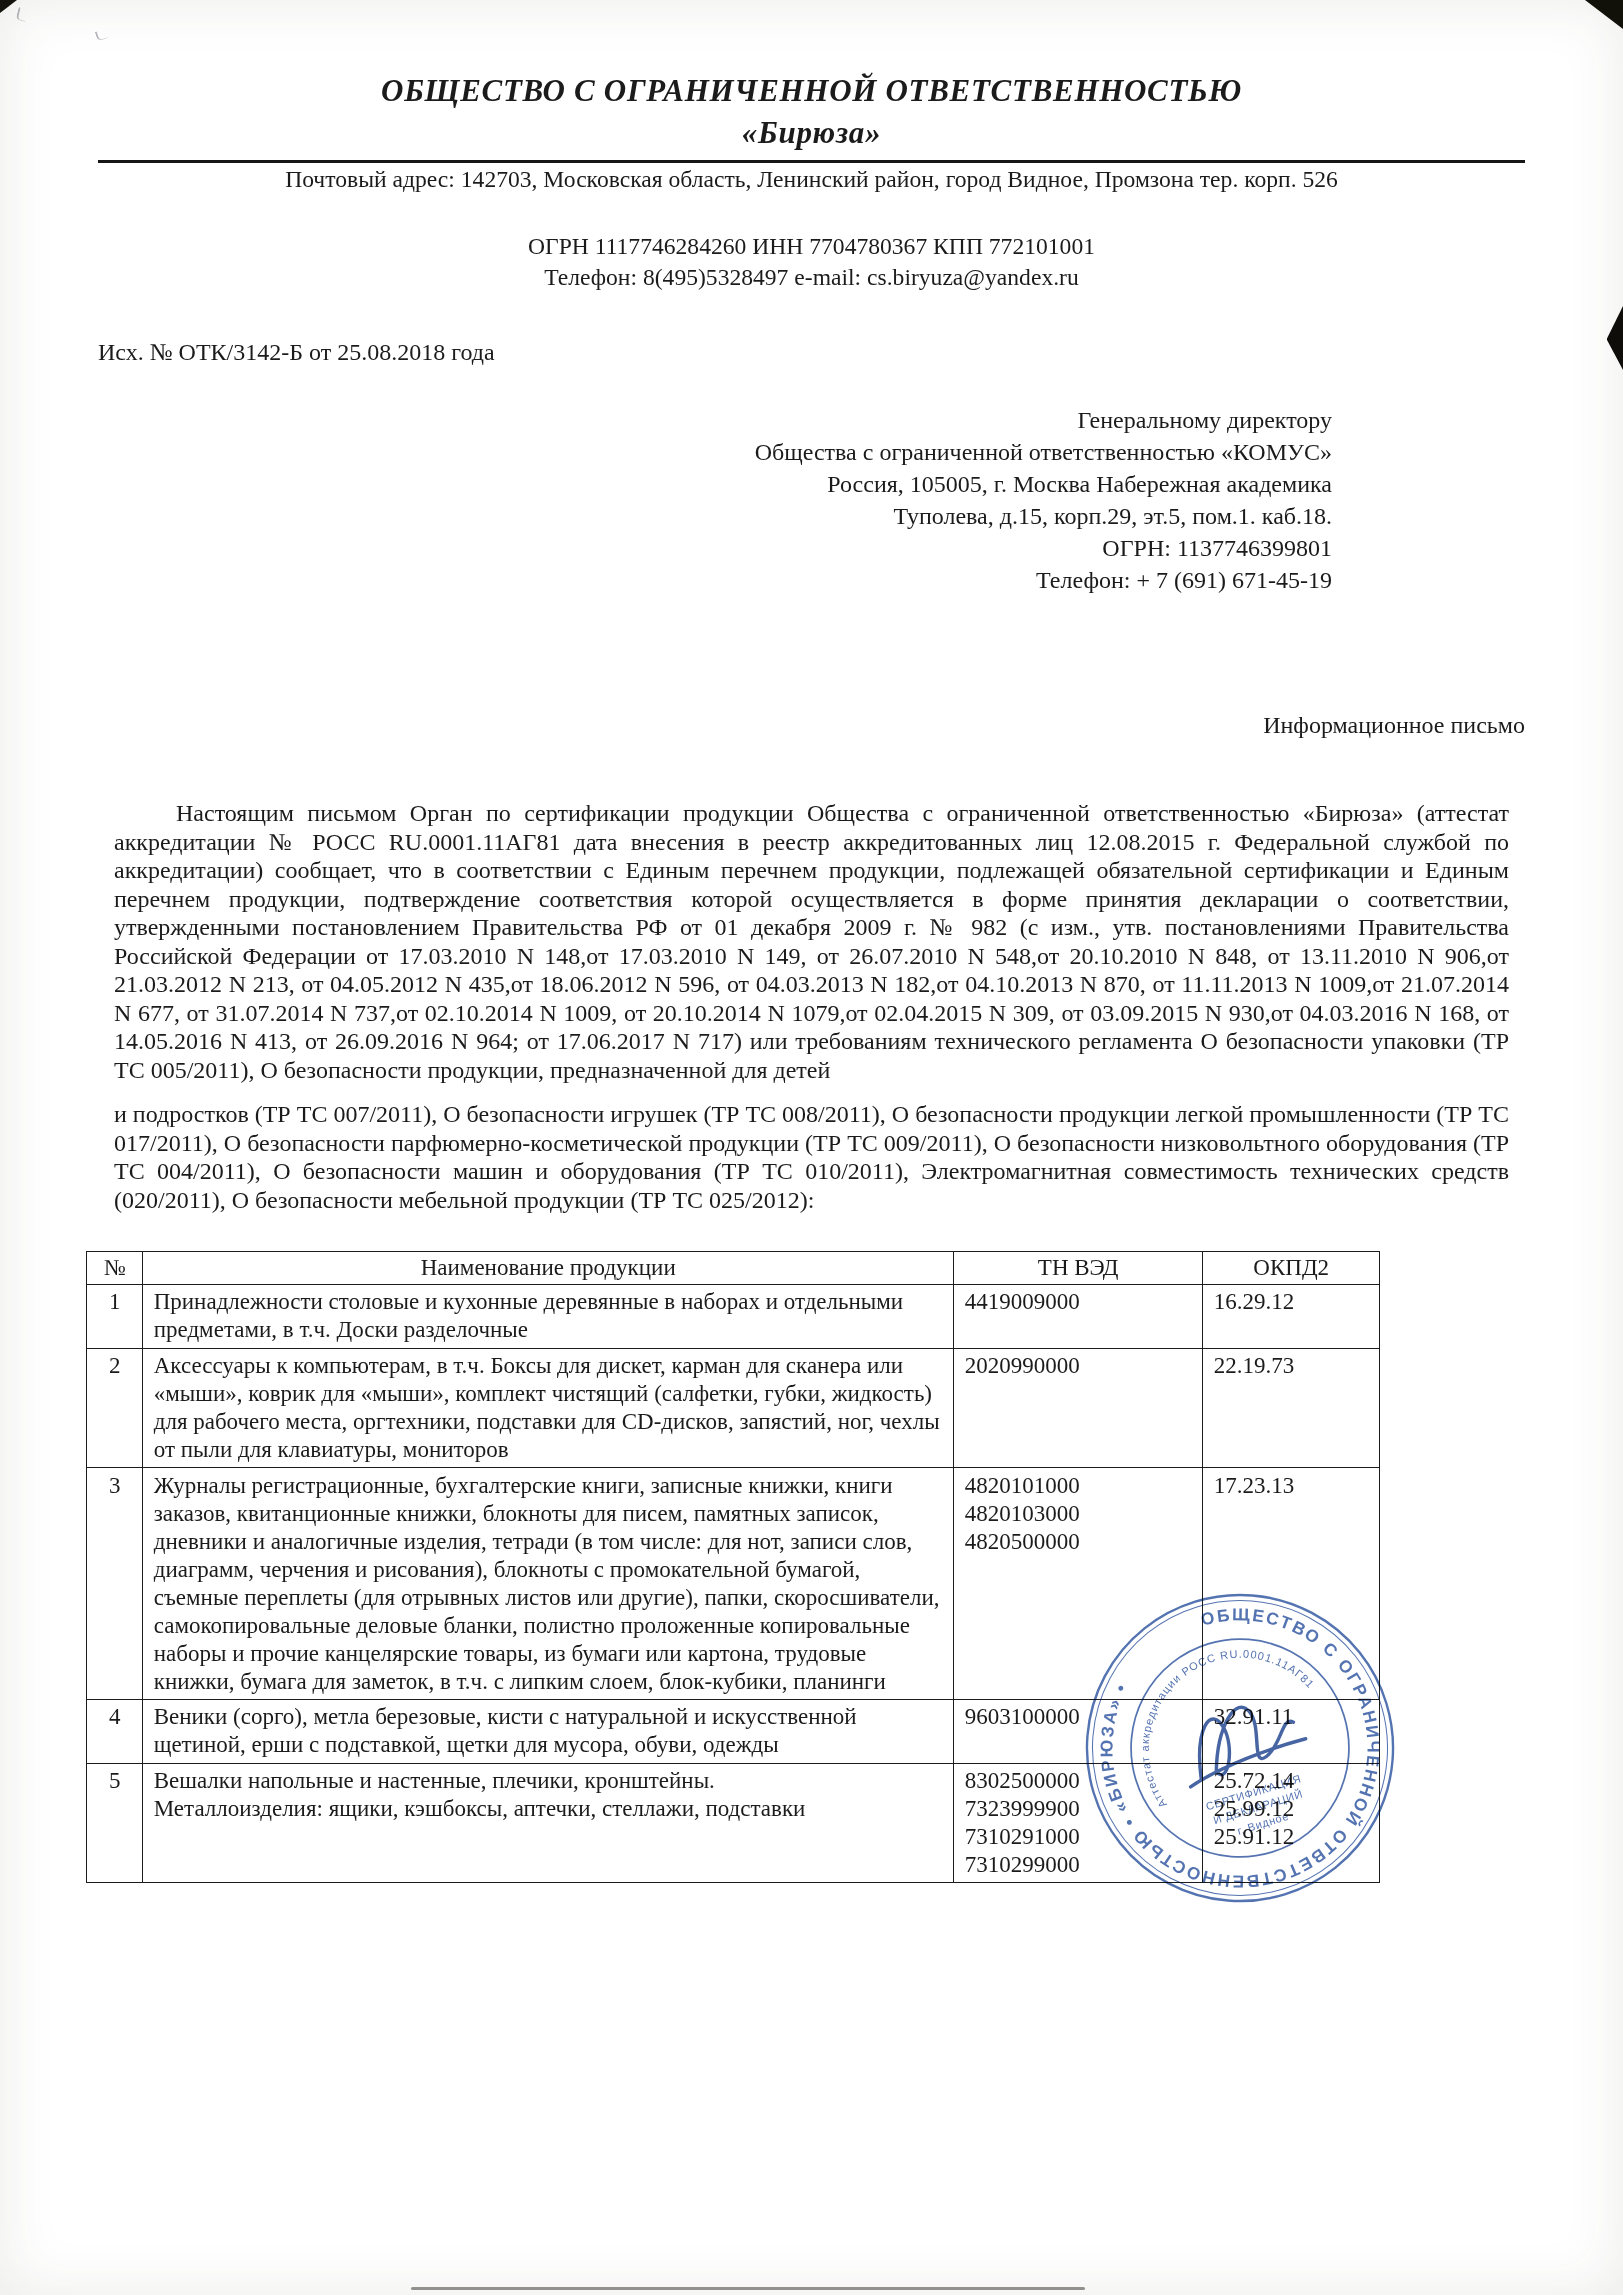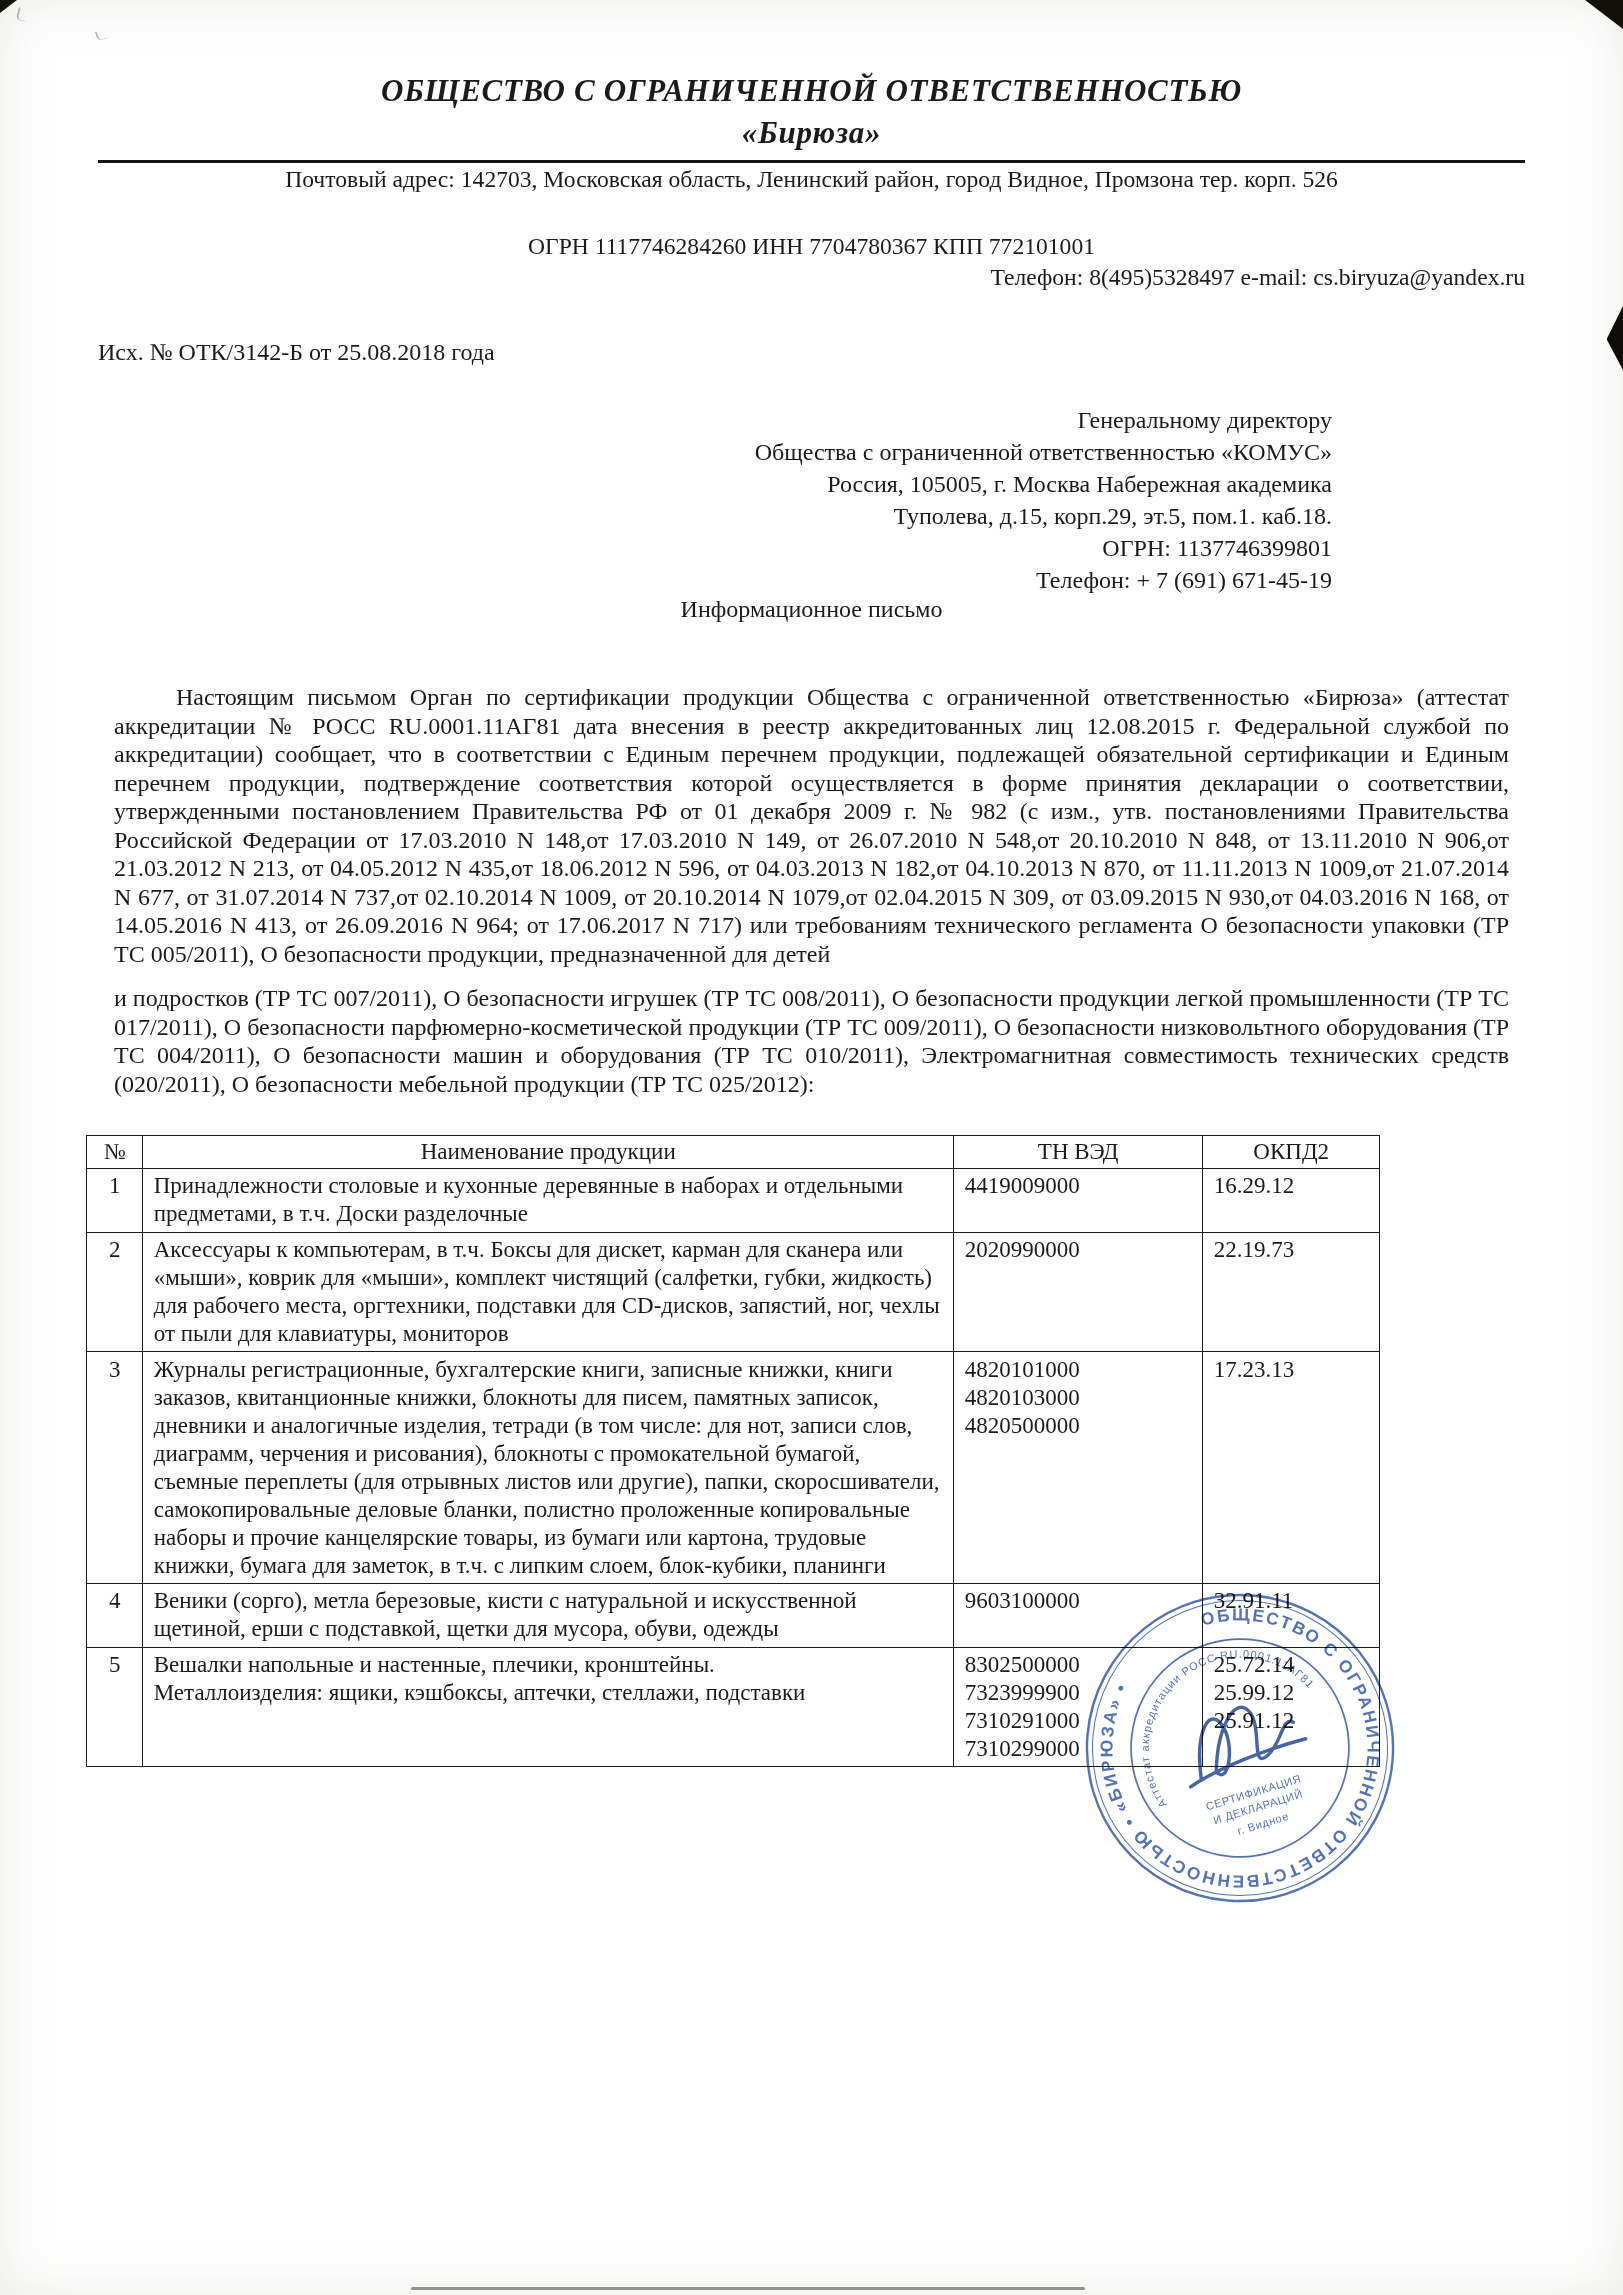--- a/index.html
+++ b/index.html
@@ -22,30 +22,30 @@
   }
   .org-type { margin-top:73px; }
   .org-name { margin-top:6.5px; }
   .letterhead-rule { height:3.3px; background:#161616; margin-top:9.2px; }
   .addr {
     text-align:center; font-size:23.6px; line-height:29px; margin:0 auto;
   }
   .addr-location { width:1282px; margin-top:14.4px; }
   .addr-postal { margin-top:1.3px; }
   .addr-reg { margin-top:38px; }
-  .addr-contacts { margin-top:2.6px;text-align:right; }
+  .addr-contacts { margin-top:2.6px; }
 
   .reference { margin-top:47px; font-size:24px; text-align:left; }
 
   .recipient {
     margin-top:38px; text-align:right; padding-right:193px;
     font-size:24px; line-height:32px;
   }
 
-  .subject { text-align:center; font-size:24px; }
+  .subject { margin-top:116px; text-align:right; font-size:24px; }
 
   .body-text { margin-top:60px; font-size:24px; line-height:28.5px; text-align:justify; }
   .body-text p { margin:16px; }
   .body-text p.indent { text-indent:62px; }
 
   
   table.products {
     margin-top:37px; margin-left:-11.8px;
     border-collapse:collapse; table-layout:fixed; width:1292px;
     font-size:23px; line-height:28px;

